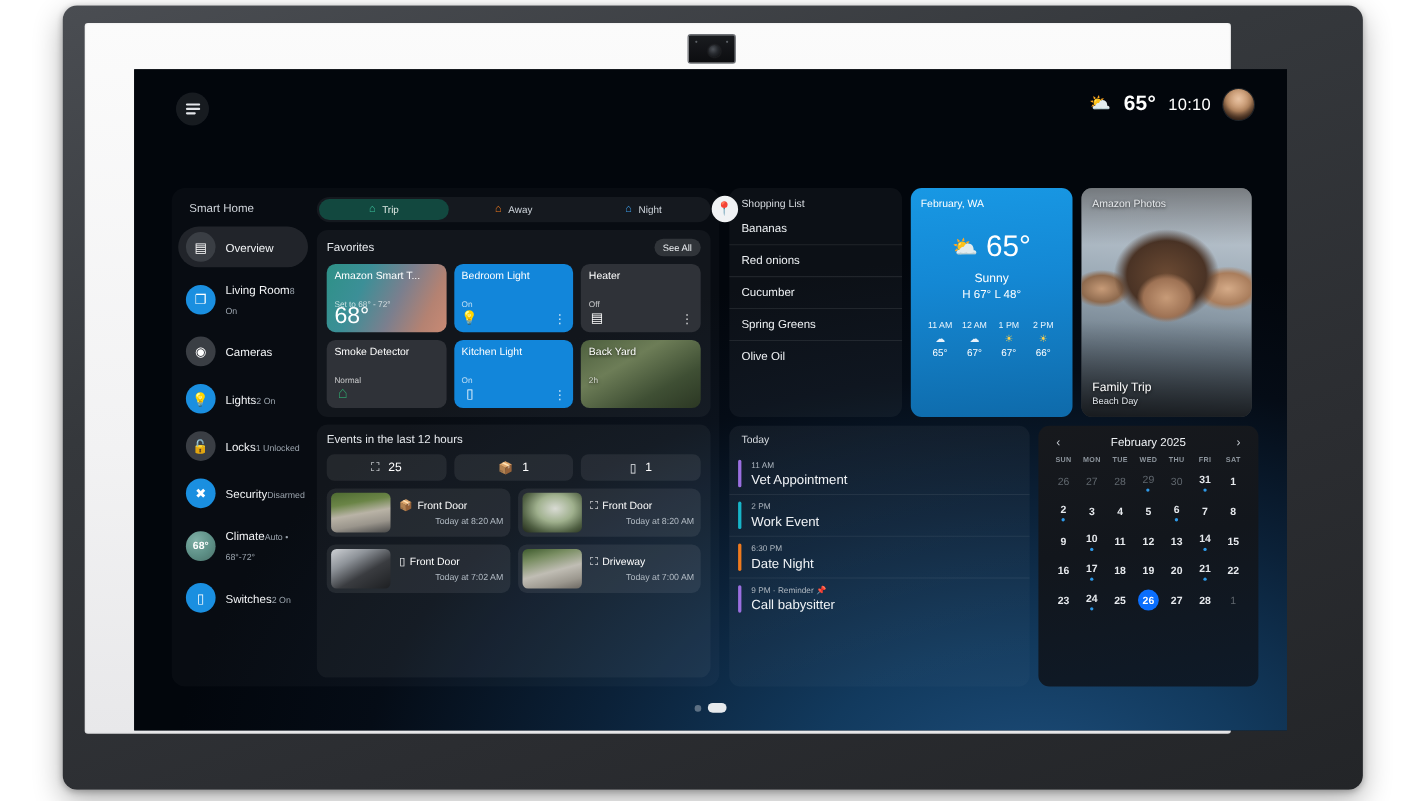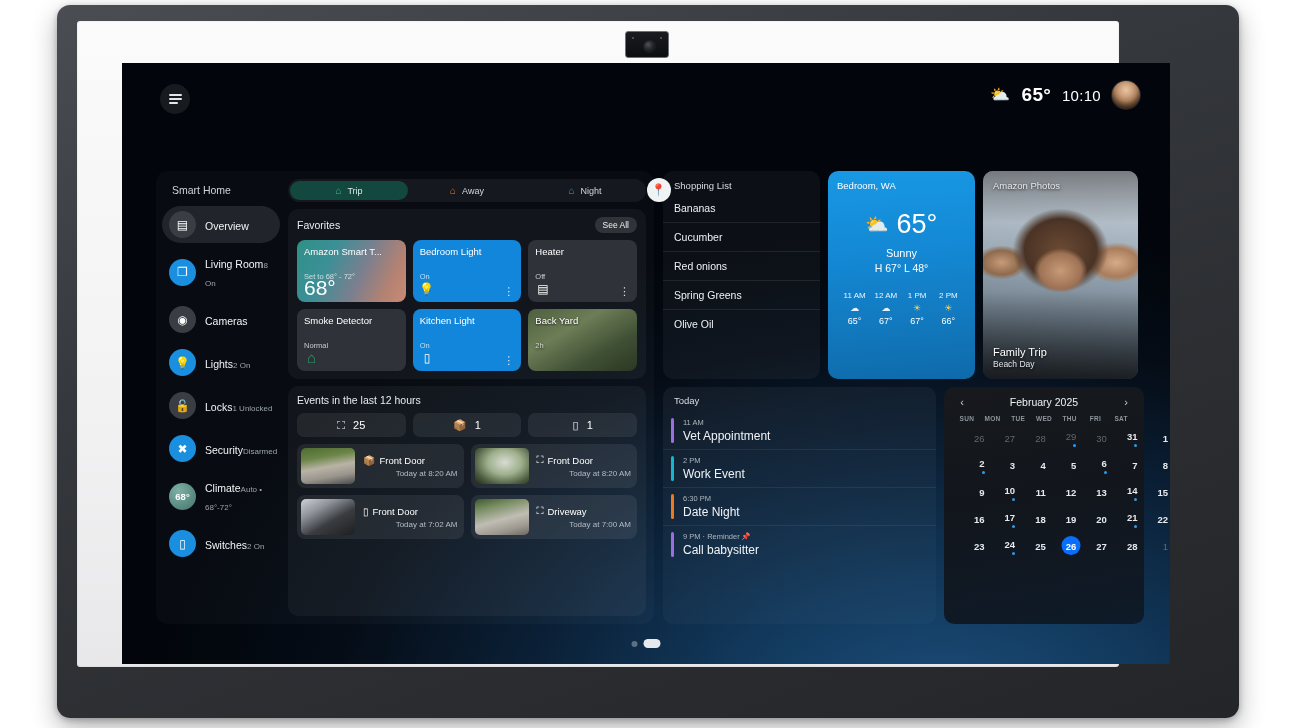--- a/index.html
+++ b/index.html
@@ -179,22 +179,22 @@
   .ag-what{ color:#f0f3f6; font-size:12px; margin-top:2px; }
 
   #calendar{ width:200px; background:linear-gradient(170deg,#17191d 0%,#12161c 45%,#0e1a28 100%);
     border-radius:10px; padding:9px 10px; }
   #cal-head{ display:flex; align-items:center; justify-content:space-between; margin-bottom:7px; }
   #cal-head .nav{ color:#c9ced4; font-size:11px; width:16px; text-align:center; }
   #cal-title{ color:#eef1f4; font-size:10.5px; }
   #cal-dow{ display:grid; grid-template-columns:repeat(7,1fr); margin-bottom:3px; }
   #cal-dow div{ color:#8d959d; font-size:6.5px; text-align:center; font-weight:700; letter-spacing:.3px; }
   #cal-grid{ display:grid; grid-template-columns:repeat(7,1fr); }
-  .cday{ height:27px; display:flex; flex-direction:column; align-items:flex-end; justify-content:center;
-    position:relative;margin-left:20px; }
+  .cday{ height:27px; display:flex; flex-direction:column; align-items:center; justify-content:center;
+    position:relative; }
   .cday .n{ color:#e6e9ed; font-size:9.5px; font-weight:600; }
   .cday.muted .n{ color:#5c6view; }
   .cday.muted .n{ color:#60676e; font-weight:400; }
   .cday .dot{ width:3px;height:3px;border-radius:50%; background:#2f9ae8; margin-top:2px; }
   .cday.today .n{ color:#fff; }
   .cday.today .sel{ position:absolute; width:19px;height:19px;border-radius:50%;
     background:#0a6efd; top:50%; left:50%; transform:translate(-50%,-58%); z-index:0; }
   .cday.today .n{ position:relative; z-index:1; }
 
   
@@ -401,29 +401,29 @@
       </div>
 
       <div id="col-right">
 
         <div id="right-top">
 
           <div id="shopping">
             <div class="sl-head">Shopping List</div>
             <div id="sl-items">
                 <div class="sl-item first">Bananas</div>
+                <div class="sl-item">Red onions</div>
                 <div class="sl-item">Cucumber</div>
-                <div class="sl-item">Red onions</div>
                 <div class="sl-item">Spring Greens</div>
                 <div class="sl-item">Olive Oil</div>
               </div>
           </div>
 
           <div id="weather">
-            <div class="loc">Bedroom, WA</div>
+            <div class="loc">February, WA</div>
             <div id="wx-now">
               <span class="ic">⛅</span>
               <span class="tmp">65°</span>
             </div>
             <div id="wx-cond">Sunny</div>
             <div id="wx-hl">H 67°  L 48°</div>
             <div id="wx-hours">
                 <div class="wx-h">
                   <div class="hh">11 AM</div>
                   <div class="hi" style="color: rgb(233, 242, 250);">☁</div>

